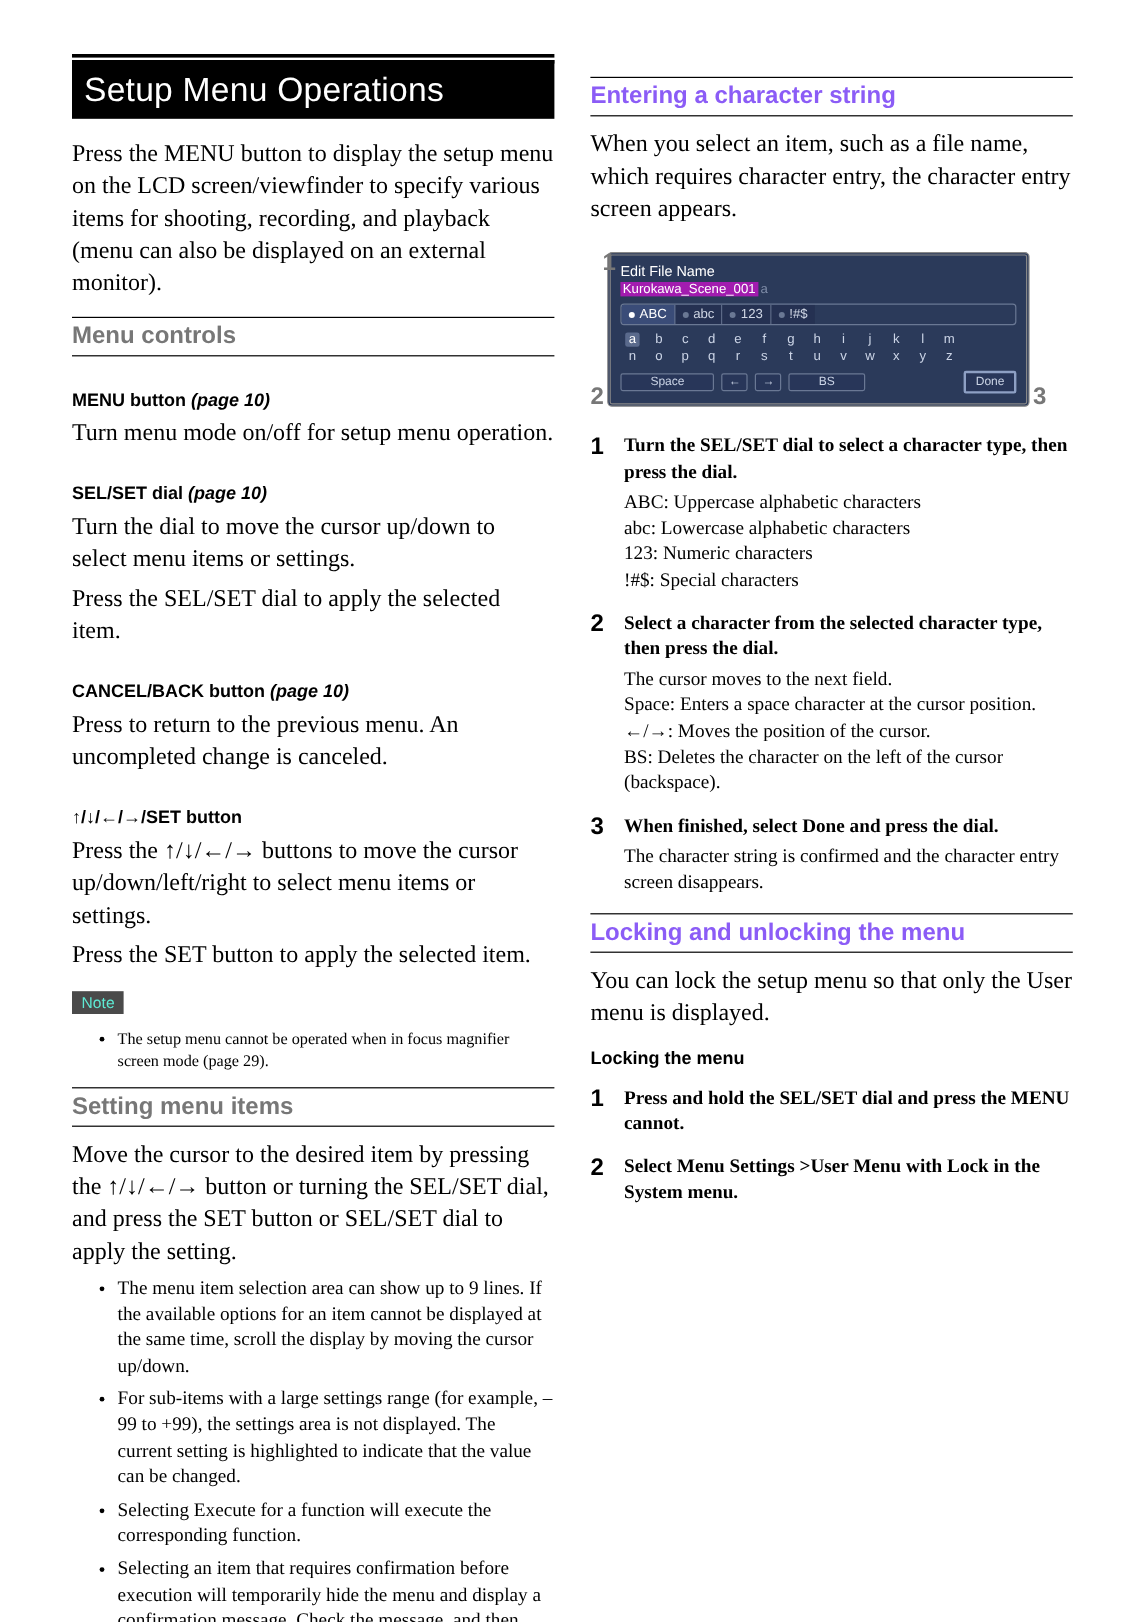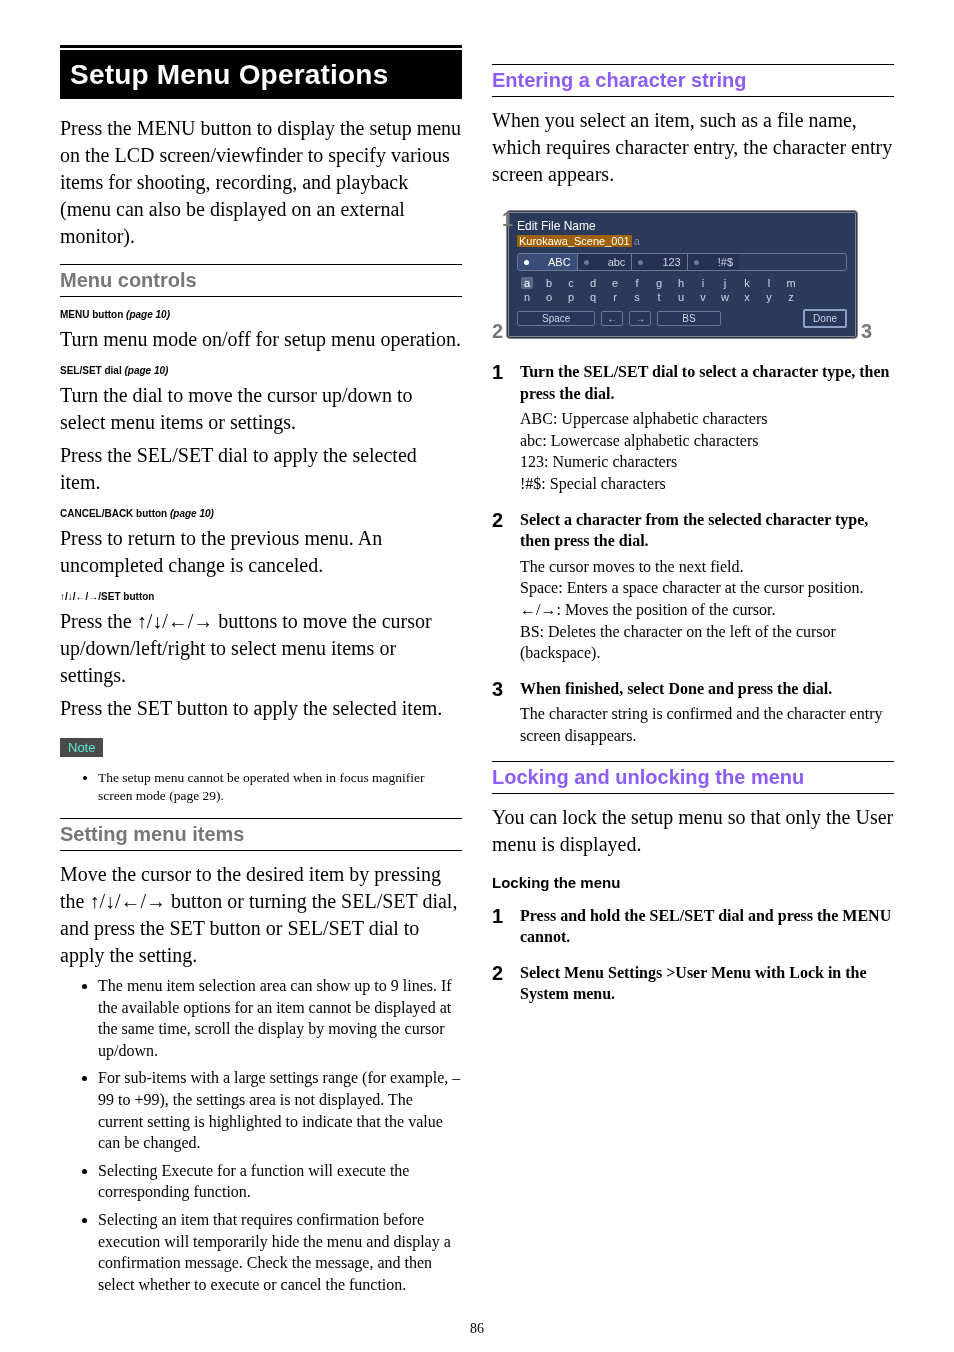--- a/index.html
+++ b/index.html
@@ -32,21 +32,21 @@
   .title-box::before {
     content: "";
     display: block;
     position: absolute;
     top: -8px; left: 0; right: 0;
     height: 3px;
     background: #000;
   }
   .title-text {
     font-family: Arial, Helvetica, sans-serif;
-    font-weight: bold;
+    font-weight: normal;
     font-size: 28px;
     letter-spacing: 0.2px;
   }
   .section-head {
     font-family: Arial, Helvetica, sans-serif;
     font-weight: bold;
     font-size: 20px;
     color: #777;
     border-top: 1px solid #000;
     border-bottom: 1px solid #000;
@@ -66,22 +66,22 @@
     margin-bottom: 10px;
   }
   p, .body {
     font-size: 20px;
     line-height: 1.35;
     margin: 6px 0;
   }
   .sub-head {
     font-family: Arial, Helvetica, sans-serif;
     font-weight: bold;
-    font-size: 10px;
-    margin-top: 12px;
+    font-size: 15px;
+    margin-top: 28px;
     margin-bottom: 2px;
   }
   .sub-head .ref {
     font-style: italic;
     font-weight: bold;
   }
   .note-badge {
     display: inline-block;
     background: #4a4a4a;
     color: #5eead4;
@@ -156,35 +156,35 @@
     border: 3px double #888;
     border-radius: 4px;
     background:#2b3a5a;
     padding: 6px 8px 8px 8px;
     font-family: Arial, sans-serif;
     color:#cfd6e4;
     font-size: 11px;
   }
   .dia-title { color:#fff; font-size:12px; margin-bottom:2px; }
   .dia-subtitle { font-size:11px; margin-bottom:6px; }
-  .dia-subtitle .hl { background:#a16207; color:#fff; padding:0 2px; }
+  .dia-subtitle .hl { background:#a21caf; color:#fff; padding:0 2px; }
   .dia-subtitle .a { color:#7f8ca8; margin-left:2px; }
   .tabbar {
     display:flex;
     border:1px solid #6a7894;
     border-radius:3px;
     overflow:hidden;
     margin-bottom:6px;
   }
   .tab {
     flex: none;
     padding: 2px 6px;
     border-right:1px solid #6a7894;
     background:#253152;
-    display:flex; align-items:center; gap:19px;
+    display:flex; align-items:center; gap:4px;
   }
   .tab:last-child{border-right:none;}
   .tab .dot { width:5px; height:5px; border-radius:50%; background:#6a7894; display:inline-block; }
   .tab.active { background:#3a4c78; color:#fff; }
   .tab.active .dot { background:#fff; }
   .kb-row { display:flex; gap:10px; margin: 2px 2px; justify-content:flex-start; padding-left:2px;}
   .kb-row span { width:12px; text-align:center; color:#cbd4e6; font-size:11px;}
   .kb-row.row1 span:first-child { background:#5a6a8c; color:#fff; border-radius:2px; }
   .btnrow { display:flex; gap:6px; margin-top:6px; align-items:center;}
   .kbtn { border:1px solid #6a7894; border-radius:2px; padding:1px 5px; font-size:10px; color:#cbd4e6; background:#283659;}

